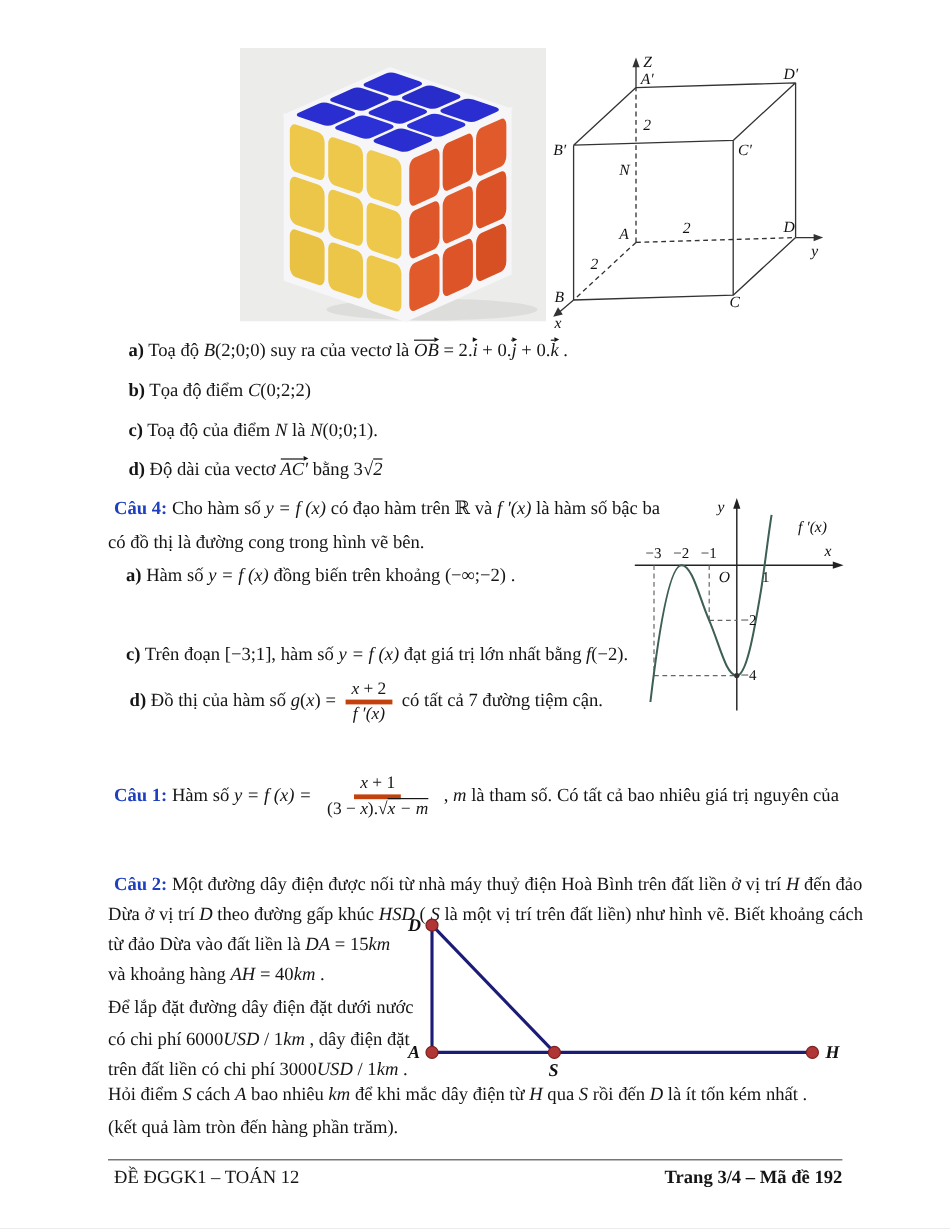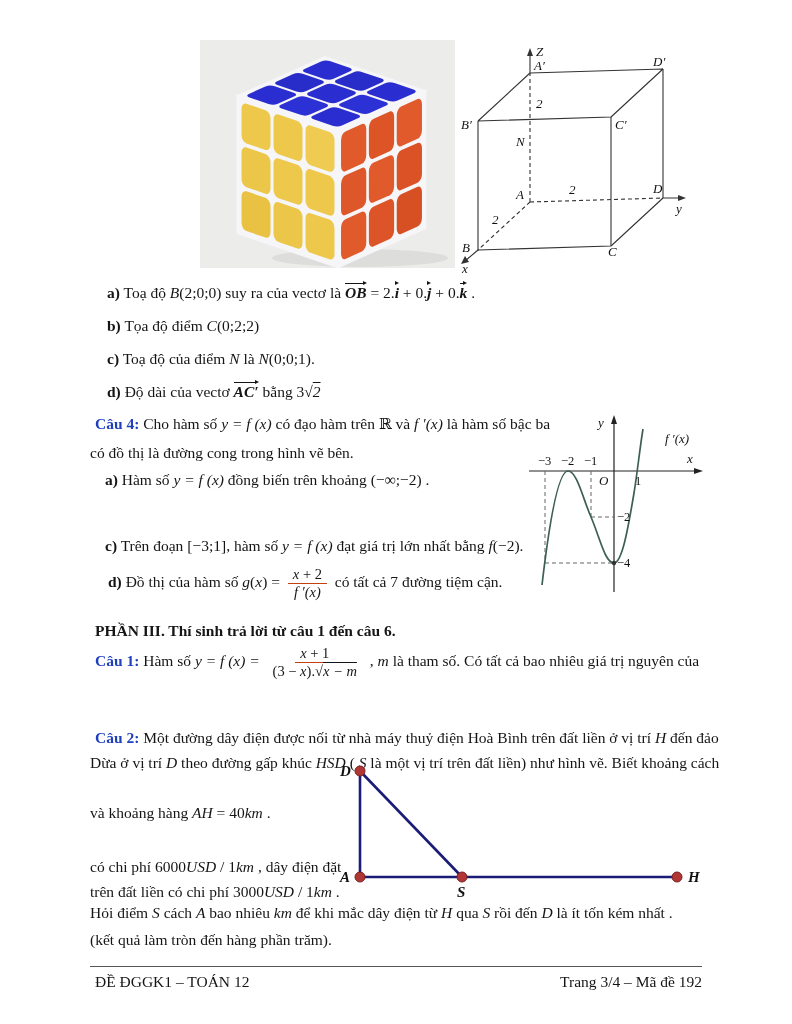--- a/index.html
+++ b/index.html
@@ -5,34 +5,34 @@
   * { margin:0; padding:0; box-sizing:border-box; }
   body { background:#888; }
   .page { position:relative; width:792px; height:1024px; background:#ffffff;
           font-family:"Liberation Serif", "DejaVu Serif", serif; font-size:15.5px; color:#151515;
           overflow:hidden; margin:0 auto; }
   .line { position:absolute; white-space:nowrap; line-height:1.25; }
   .m { font-style:italic; }
   .b { font-weight:bold; }
   .qlabel { color:#1e3fbe; font-weight:bold; }
   .ol { text-decoration:overline; font-style:italic; }
-  .vec { font-style:italic; position:relative; margin-top:2px;font-weight:bold; }
+  .vec { font-style:italic; position:relative; margin-top:2px; }
   .vec::after { content:""; position:absolute; left:0; right:4px; top:-1px; border-top:1px solid #151515; }
   .vec::before { content:""; position:absolute; right:0; top:-3.5px; width:0; height:0;
                  border-top:2.5px solid transparent; border-bottom:2.5px solid transparent;
                  border-left:4px solid #151515; }
   .frac { display:inline-flex; flex-direction:column; align-items:center; vertical-align:middle;
           line-height:1.15; margin:0 4px; font-size:14.5px; }
-  .fnum { border-bottom:1px solid #c2410c; padding:0 5px; }
+  .fnum { border-bottom:4px solid #c2410c; padding:0 5px; }
   .fden { padding:0 5px; }
   svg { position:absolute; }
   svg text { font-family:"Liberation Serif", "DejaVu Serif", serif; }
   .footer-rule { position:absolute; left:90px; top:966px; width:612px; border-top:1.2px solid #555; }
   .footer-left { position:absolute; left:95px; top:973px; font-size:15.5px; }
-  .footer-right { position:absolute; right:90px; top:973px; font-size:15.5px; }
+  .footer-right { position:absolute; right:90px; top:973px; font-size:15.5px;font-weight:bold; }
 </style>
 </head>
 <body>
 
 <div class="page">
 
   <svg style="left:200px;top:40px" width="255" height="228" viewBox="0 0 255 228">
     <rect x="0" y="0" width="255" height="228" fill="#ececea"></rect>
     <ellipse cx="160" cy="218" rx="88" ry="9" fill="#dddddb"></ellipse>
 
@@ -147,30 +147,31 @@
       <text x="90" y="160">−<tspan>4</tspan></text>
     </g>
     <g font-size="13" font-style="italic" fill="#111">
       <text x="71" y="20">y</text>
       <text x="160" y="56">x</text>
       <text x="72" y="78">O</text>
       <text x="138" y="36">f ′(x)</text>
     </g>
   </svg>
 
-  <div class="line" style="left:95px;top:621px"><span class="b">PHẦN III. Thí sinh trả lời từ câu 1 đến câu 6.</span></div>
 
   <div class="line" style="left:95px;top:645px"><span class="qlabel">Câu 1:</span><span> Hàm số </span><span class="m">y = f (x) = </span><span class="frac">
         <span class="fnum"><span class="m">x</span><span> + 1</span></span>
         <span class="fden"><span>(3 − </span><span class="m">x</span><span>).√</span><span class="ol">x − m</span></span>
       </span><span> , </span><span class="m">m</span><span> là tham số. Có tất cả bao nhiêu giá trị nguyên của</span></div>
 
   <div class="line" style="left:95px;top:728px"><span class="qlabel">Câu 2:</span><span> Một đường dây điện được nối từ nhà máy thuỷ điện Hoà Bình trên đất liền ở vị trí </span><span class="m">H</span><span> đến đảo</span></div>
   <div class="line" style="left:90px;top:753px"><span>Dừa ở vị trí </span><span class="m">D</span><span> theo đường gấp khúc </span><span class="m">HSD</span><span> ( </span><span class="m">S</span><span> là một vị trí trên đất liền) như hình vẽ. Biết khoảng cách</span></div>
+  <div class="line" style="left:90px;top:778px"><span>từ đảo Dừa vào đất liền là </span><span class="m">DA</span><span> = 15</span><span class="m">km</span></div>
   <div class="line" style="left:90px;top:803px"><span>và khoảng hàng </span><span class="m">AH</span><span> = 40</span><span class="m">km</span><span> .</span></div>
+  <div class="line" style="left:90px;top:830px"><span>Để lắp đặt đường dây điện đặt dưới nước</span></div>
   <div class="line" style="left:90px;top:857px"><span>có chi phí 6000</span><span class="m">USD</span><span> / 1</span><span class="m">km</span><span> , dây điện đặt</span></div>
   <div class="line" style="left:90px;top:882px"><span>trên đất liền có chi phí 3000</span><span class="m">USD</span><span> / 1</span><span class="m">km</span><span> .</span></div>
   <div class="line" style="left:90px;top:903px"><span>Hỏi điểm </span><span class="m">S</span><span> cách </span><span class="m">A</span><span> bao nhiêu </span><span class="m">km</span><span> để khi mắc dây điện từ </span><span class="m">H</span><span> qua </span><span class="m">S</span><span> rồi đến </span><span class="m">D</span><span> là ít tốn kém nhất .</span></div>
   <div class="line" style="left:90px;top:930px"><span>(kết quả làm tròn đến hàng phần trăm).</span></div>
 
   <svg style="left:330px;top:756px" width="390" height="145" viewBox="0 0 390 145">
     <g stroke="#1b1b78" stroke-width="2.6" fill="none">
       <path d="M30,15 L30,121"></path>
       <path d="M30,121 L347,121"></path>
       <path d="M30,15 L132,121"></path>

